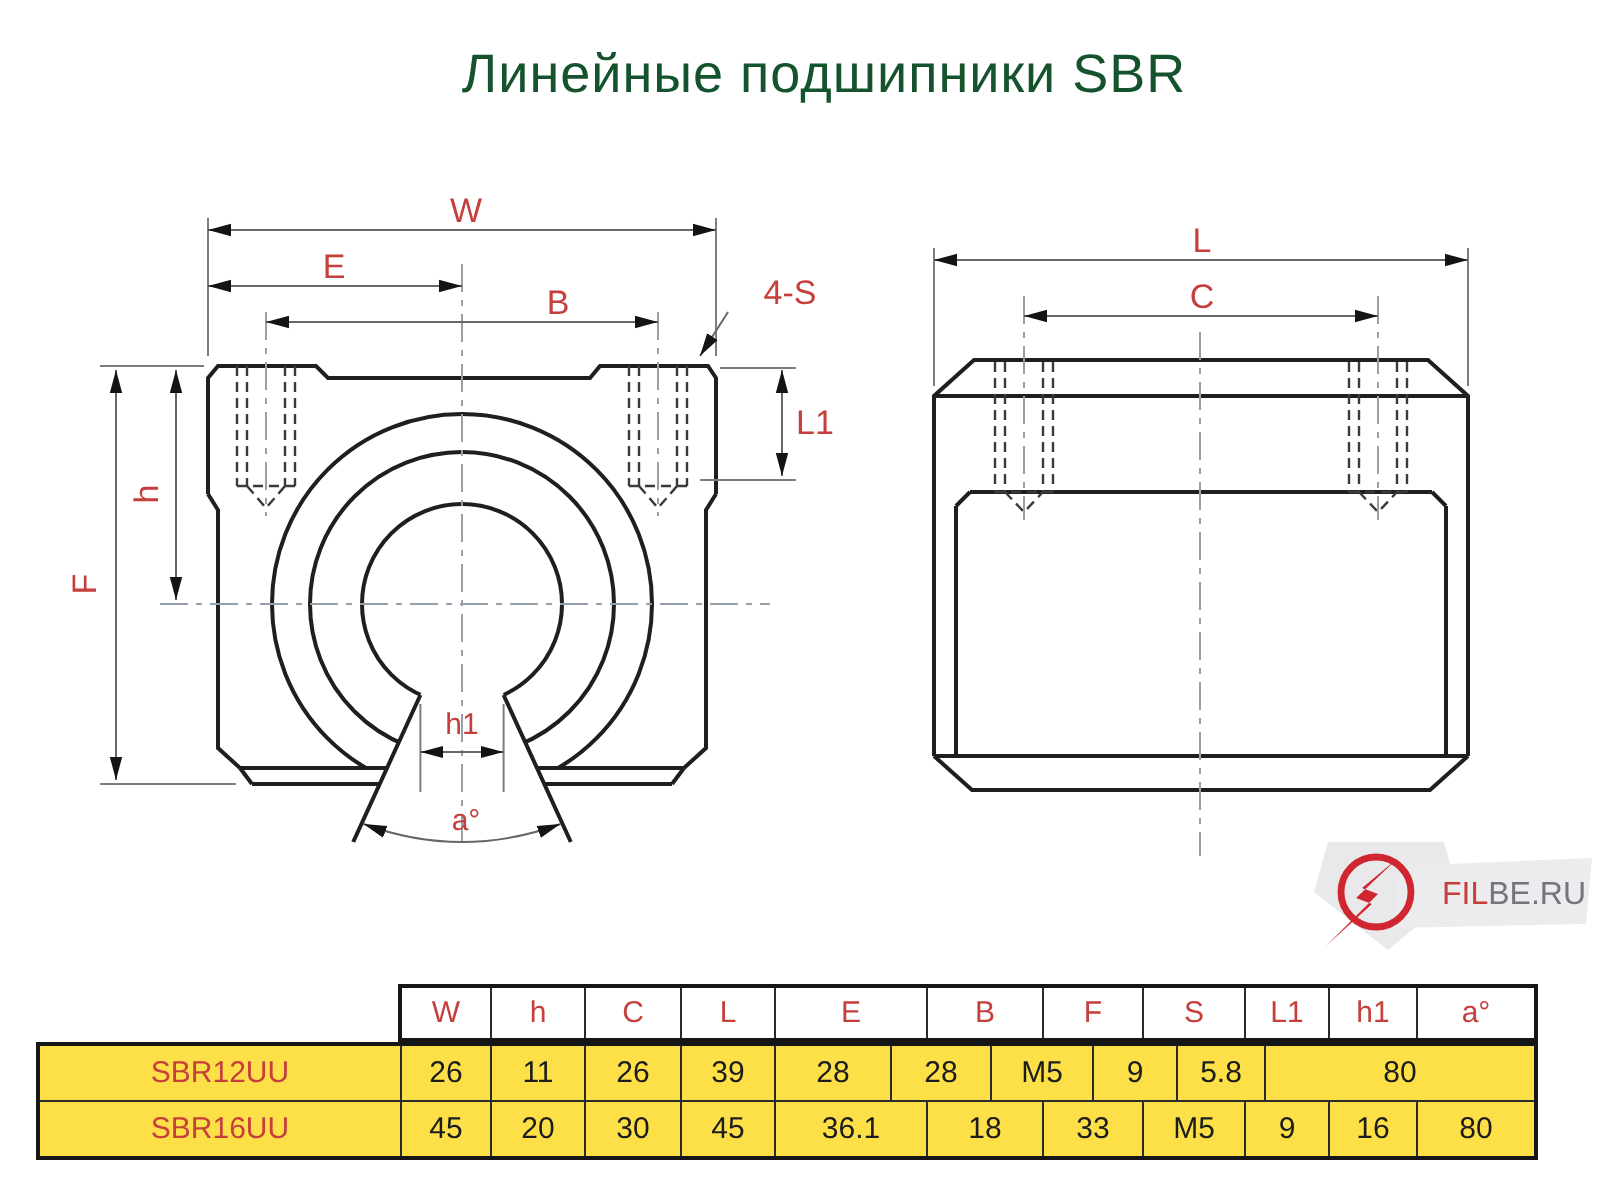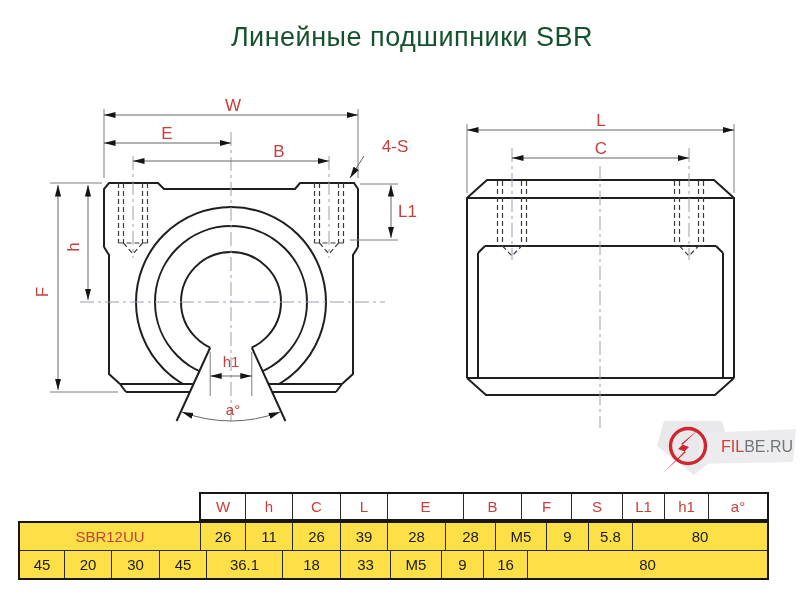--- a/index.html
+++ b/index.html
@@ -177,20 +177,21 @@
       <div class="cell c2">26</div>
       <div class="cell c3">39</div>
       <div class="cell c5">28</div>
       <div class="cell c6">28</div>
       <div class="cell c7">M5</div>
       <div class="cell c8">9</div>
       <div class="cell c9">5.8</div>
       <div class="cell c10">80</div>
     </div>
     <div class="tbl-row">
+      <div class="cell cn name-cell">SBR16UU</div>
       <div class="cell c0">45</div>
       <div class="cell c1">20</div>
       <div class="cell c2">30</div>
       <div class="cell c3">45</div>
       <div class="cell c4">36.1</div>
       <div class="cell c5">18</div>
       <div class="cell c6">33</div>
       <div class="cell c7">M5</div>
       <div class="cell c8">9</div>
       <div class="cell c9">16</div>

